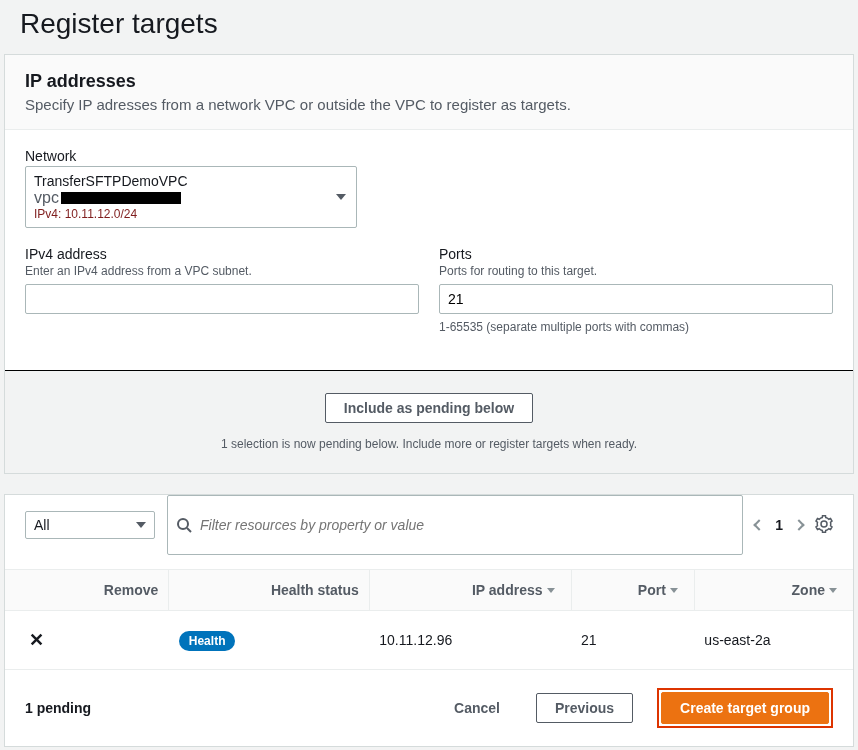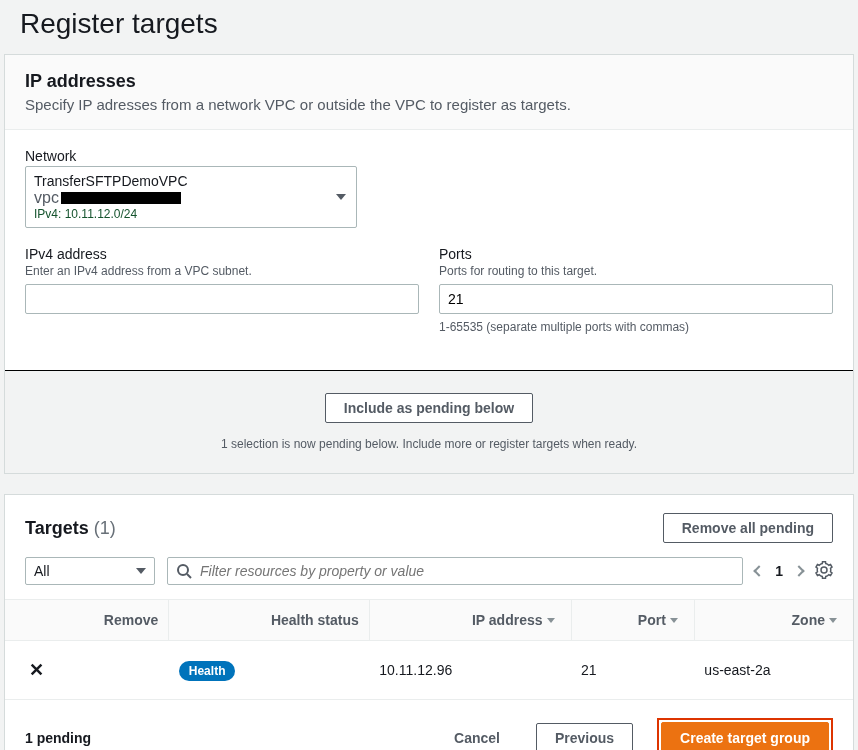--- a/index.html
+++ b/index.html
@@ -35,21 +35,21 @@
   cursor: pointer;
   background: #fff;
 }
 .dropdown .caret {
   position: absolute; right: 10px; top: 50%; transform: translateY(-50%);
   width: 0; height: 0; border-left: 5px solid transparent;
   border-right: 5px solid transparent; border-top: 6px solid #545b64;
 }
 .dd-line1 { font-size: 14px; }
 .dd-line2 { font-size: 16px; color: #545b64; display: flex; align-items: center; gap: 2px; }
-.dd-line3 { font-size: 12px; color: #14532d; }
+.dd-line3 { font-size: 12px; color: #7f1d1d; }
 .redact { display: inline-block; width: 120px; height: 12px; background: #000; }
 .row2 { display: flex; gap: 20px; margin-top: 18px; }
 .col { flex: 1; }
 input[type=text] {
   width: 100%; border: 1px solid #aab7b8; border-radius: 2px;
   padding: 6px 8px; font-size: 14px; font-family: inherit;
 }
 .footer-band {
   background: #f2f3f3; padding: 22px 0; text-align: center;
   border-top: 1px solid #000000;
@@ -72,21 +72,21 @@
   border: 1px solid #aab7b8; border-radius: 2px; padding: 5px 28px 5px 8px;
   width: 130px; position: relative; cursor: pointer; background: #fff;
 }
 .select-small .caret {
   position: absolute; right: 8px; top: 50%; transform: translateY(-50%);
   width: 0; height: 0; border-left: 5px solid transparent;
   border-right: 5px solid transparent; border-top: 6px solid #545b64;
 }
 .search-wrap {
   flex: 1; border: 1px solid #aab7b8; border-radius: 2px;
-  display: flex; align-items: center; padding: 5px 8px; gap: 8px;
+  display: flex; align-items: center; padding: 21px 8px; gap: 8px;
 }
 .search-wrap input {
   border: none; outline: none; flex: 1; font-style: italic; color: #687078;
   font-size: 14px; padding: 0;
 }
 .pager { display: flex; align-items: center; gap: 12px; color: #545b64; }
 .pager .num { color: #16191f; font-weight: 700; }
 .chev { width: 8px; height: 8px; border: solid #879196; border-width: 0 2px 2px 0; display: inline-block; padding: 3px; }
 .chev.left { transform: rotate(135deg); }
 .chev.right { transform: rotate(-45deg); }
@@ -161,27 +161,20 @@
       </div>
     </div>
   </div>
   <div class="footer-band">
     <button class="btn">Include as pending below</button>
     <div class="hint-center">1 selection is now pending below. Include more or register targets when ready.</div>
   </div>
 </div>
 
 <div class="targets-panel">
-  <div class="targets-header">
-    <div class="targets-title">
-      <span>Targets</span>
-      <span class="count">(1)</span>
-    </div>
-    <button class="btn">Remove all pending</button>
-  </div>
   <div class="toolbar">
     <div class="select-small">
       <span>All</span>
       <span class="caret"></span>
     </div>
     <div class="search-wrap">
       <svg width="16" height="16" viewBox="0 0 16 16">
           <circle cx="7" cy="7" r="5" stroke="#545b64" stroke-width="2" fill="none"></circle>
           <line x1="11" y1="11" x2="15" y2="15" stroke="#545b64" stroke-width="2"></line>
         </svg>

